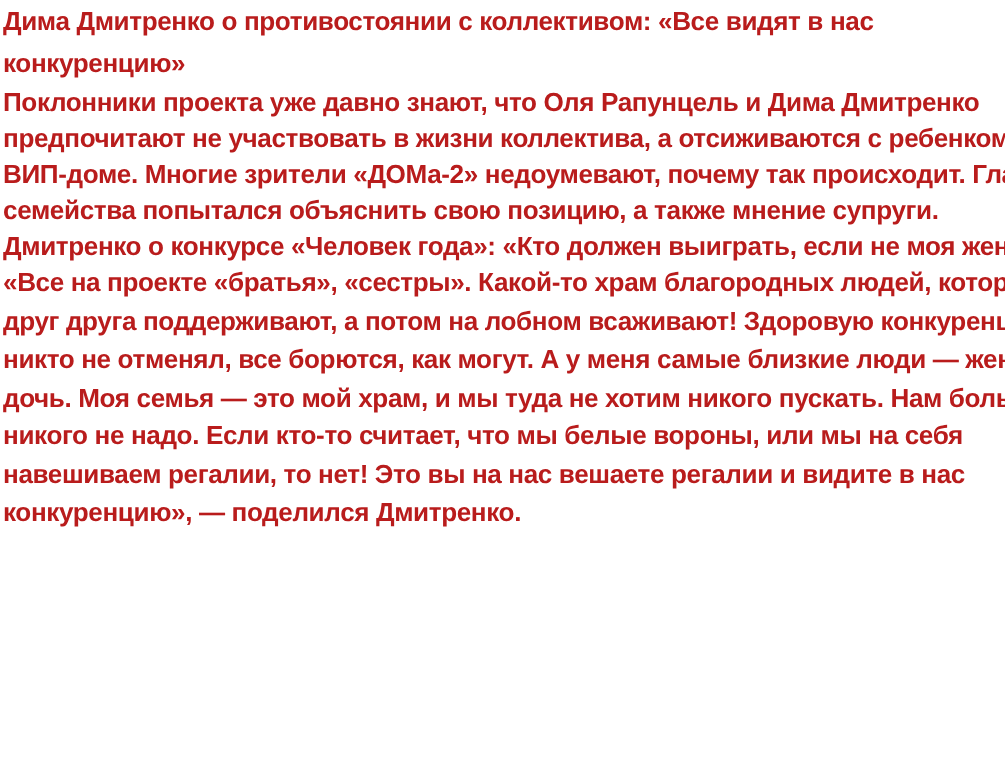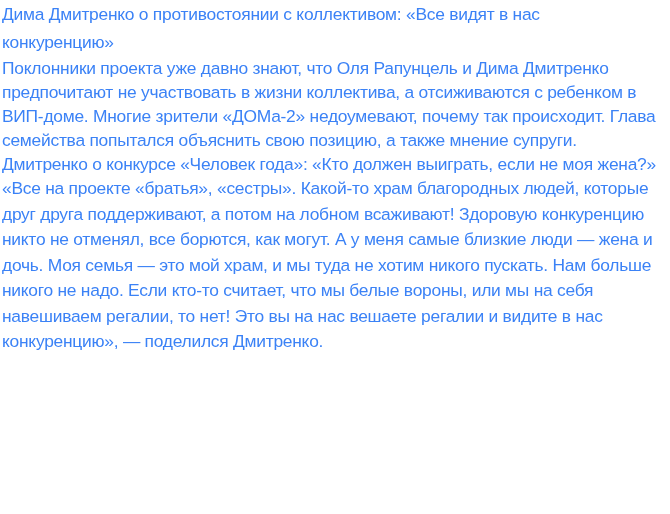--- a/index.html
+++ b/index.html
@@ -16,24 +16,24 @@
     height: 514px;
     overflow: hidden;
     padding-left: 2px;
     font-family: "Liberation Sans", "DejaVu Sans", sans-serif;
     color: #222222;
   }
   .page h1, .page p {
     margin: 0;
     padding: 0;
     font-size: 17.4px;
-    font-weight: 400;
+    font-weight: 700;
     letter-spacing: -0.25px;
     white-space: pre;      
-    color: #3b82f6;
+    color: #b91c1c;
   }
   .title      { line-height: 28px;   margin-top: -2px; }
   .para-1     { line-height: 28px;   margin-top: 13px; }
   .para-2     { line-height: 24px;   margin-top: 10px; }
   .para-quote { line-height: 25.5px; margin-top: 11px; }
 </style>
 </head>
 <body>
 
 <main class="page">

